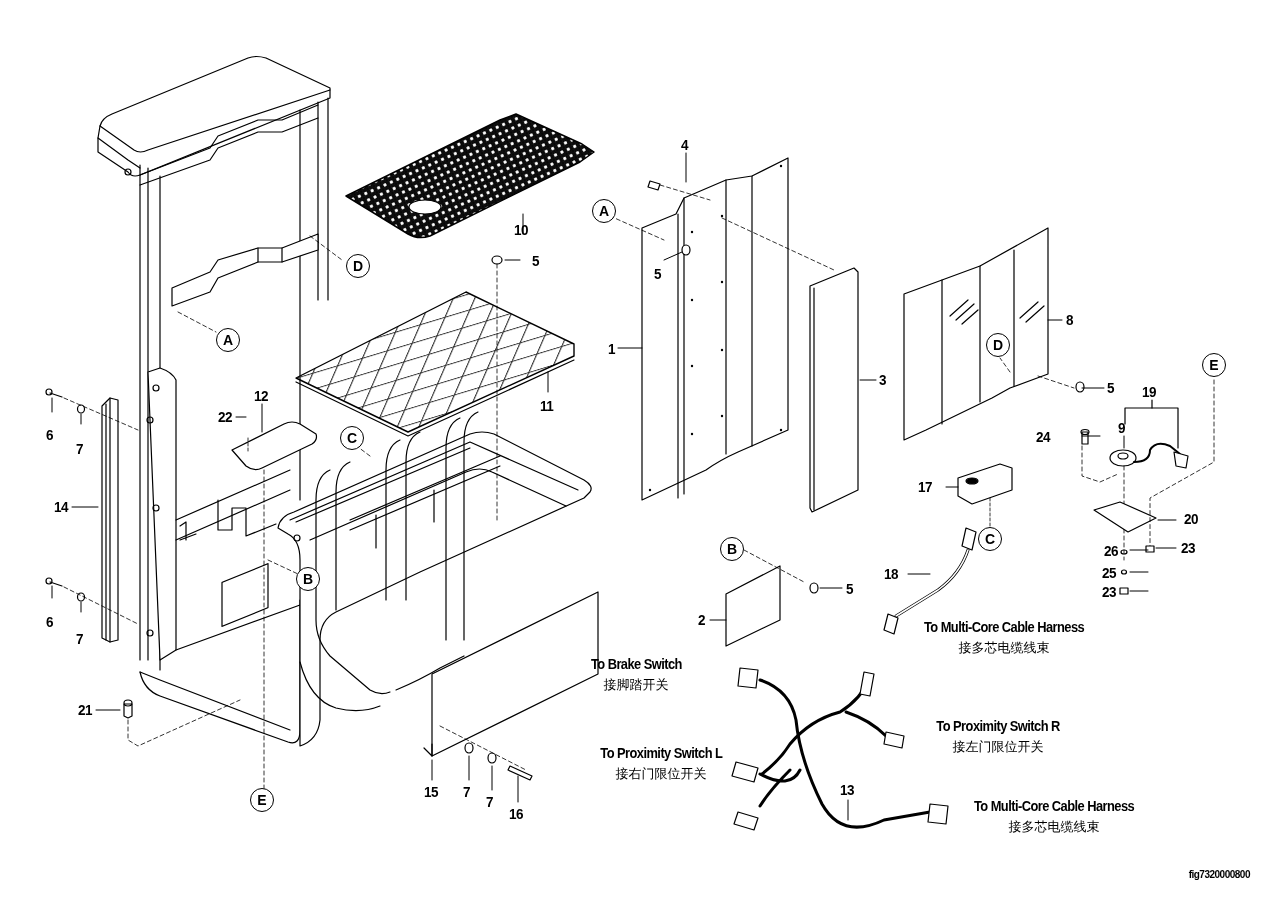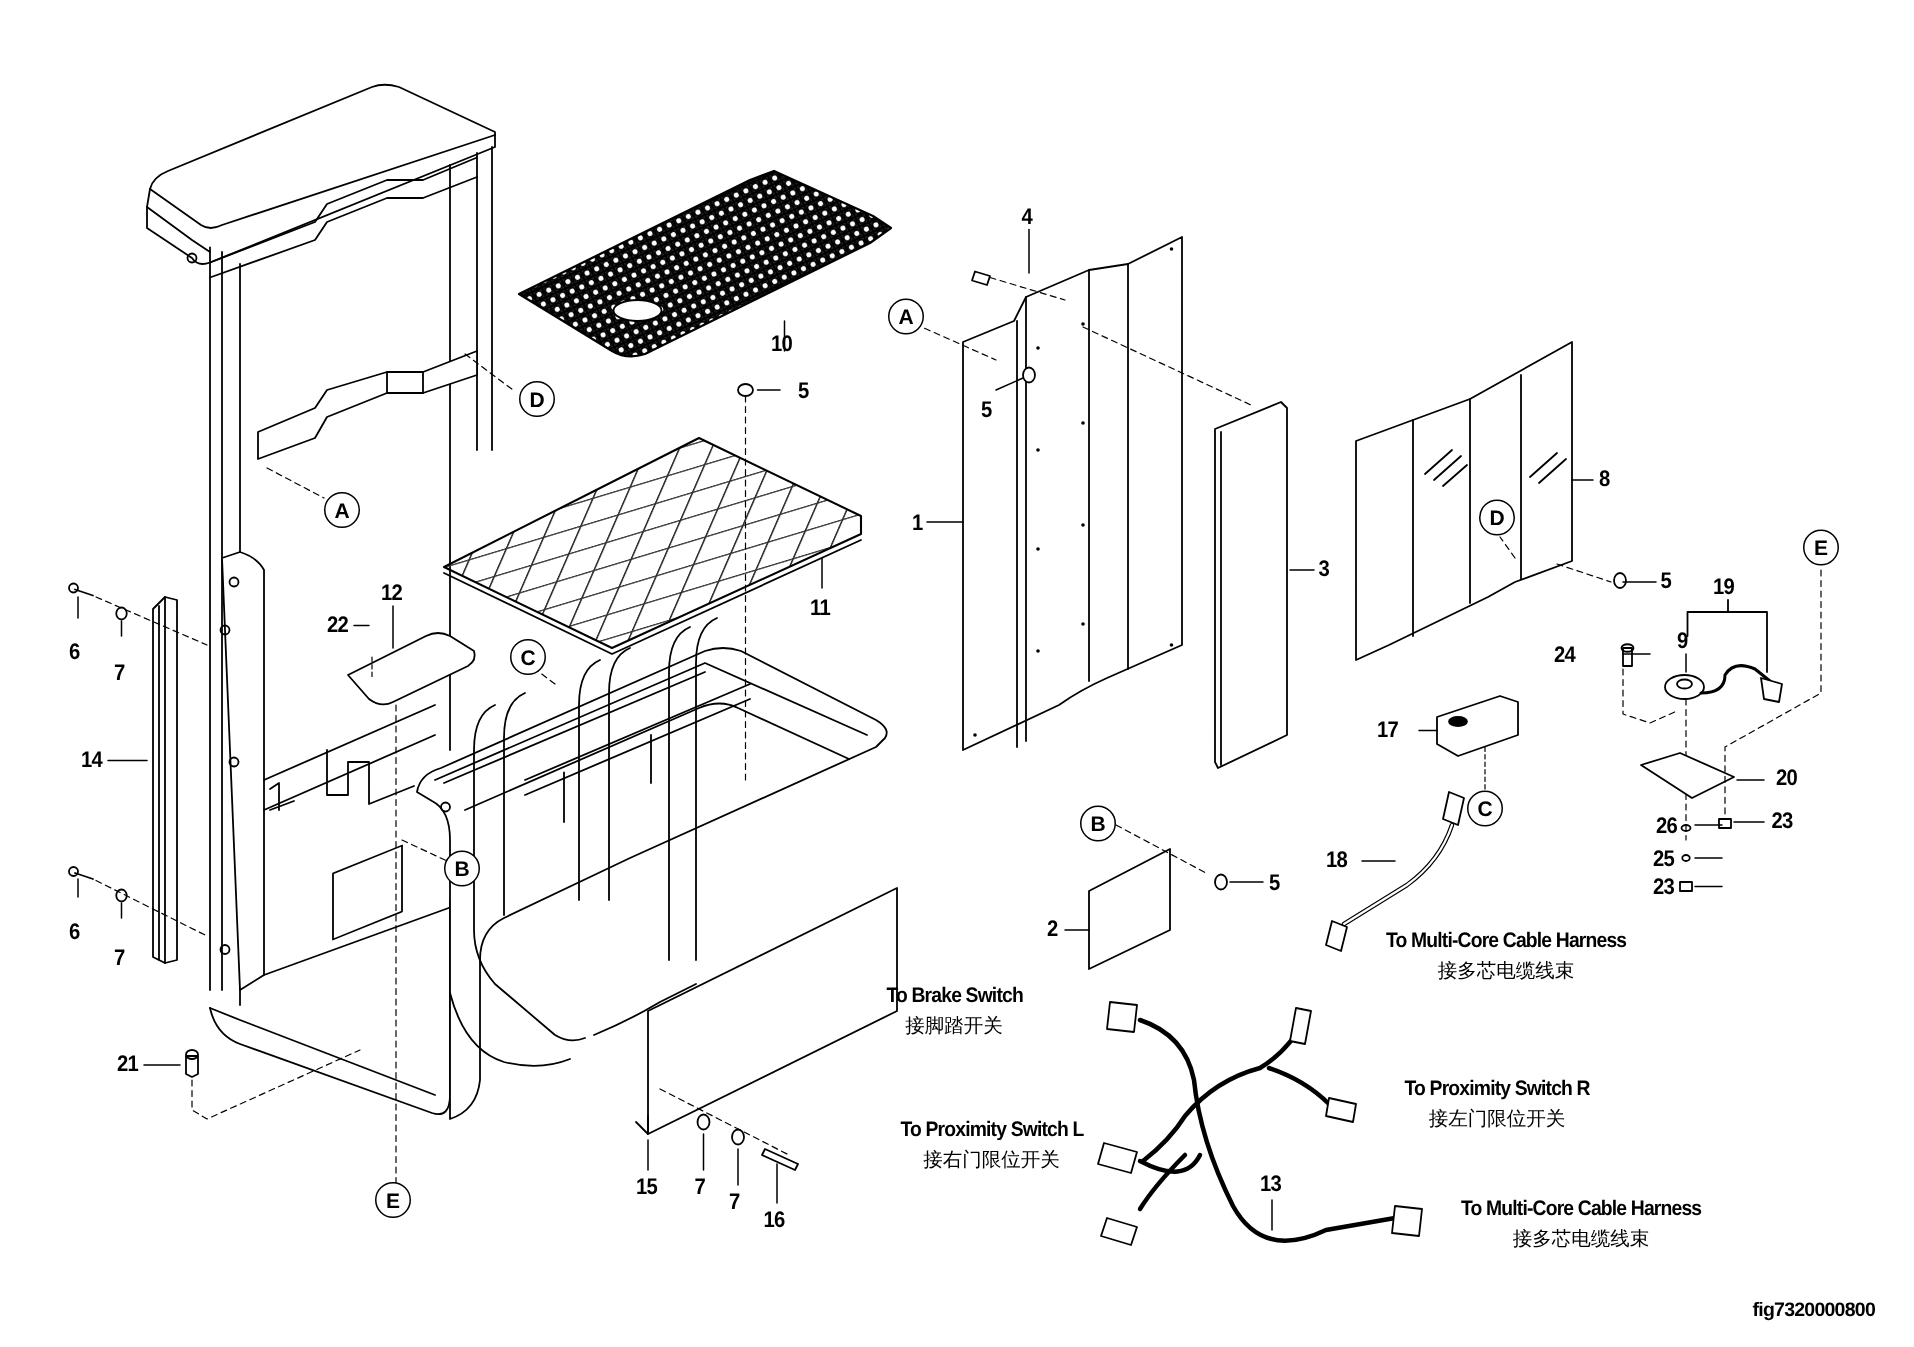--- a/index.html
+++ b/index.html
@@ -11,21 +11,21 @@
              transform: scaleX(0.9); transform-origin: left top; line-height: 1; }
   .refcircle { position: absolute; width: 24px; height: 24px; border: 1.4px solid #000;
                border-radius: 50%; box-sizing: border-box; text-align: center;
                font-weight: bold; font-size: 14px; line-height: 22px;
                font-family: "Liberation Sans", sans-serif; background: #fff; }
   .note { position: absolute; text-align: center; line-height: 1.25; }
   .note .en { font-weight: bold; font-size: 14px; letter-spacing: -0.6px;
               transform: scaleX(0.92); display: inline-block; }
   .note .zh { font-size: 13px; font-family: Liberation Serif, serif; }
   .figid { position: absolute; right: 26px; bottom: 18px; font-weight: bold;
-           font-size: 13px; letter-spacing: -0.5px; }
+           font-size: 10px; letter-spacing: -0.5px; }
 </style>
 </head>
 <body>
 
 <svg id="diagram" width="1276" height="898" viewBox="0 0 1276 898" xmlns="http://www.w3.org/2000/svg" fill="none" stroke="#000" stroke-width="1.2" stroke-linejoin="round" stroke-linecap="round">
 
   <g>
 
     <path d="M98 138 L100 126 Q102 118 112 114 L248 58 Q256 55 266 58 L330 88 L330 98 L140 175 Q132 178 128 172 L98 152 Z" fill="#fff"></path>
     <path d="M100 126 L134 150 Q140 154 148 150 L330 90"></path>

